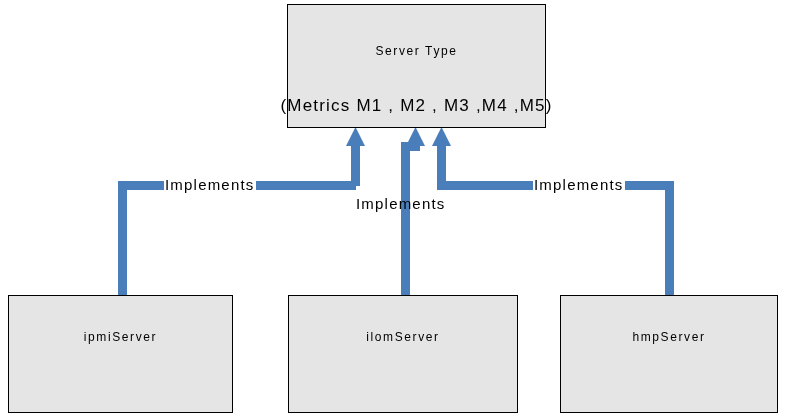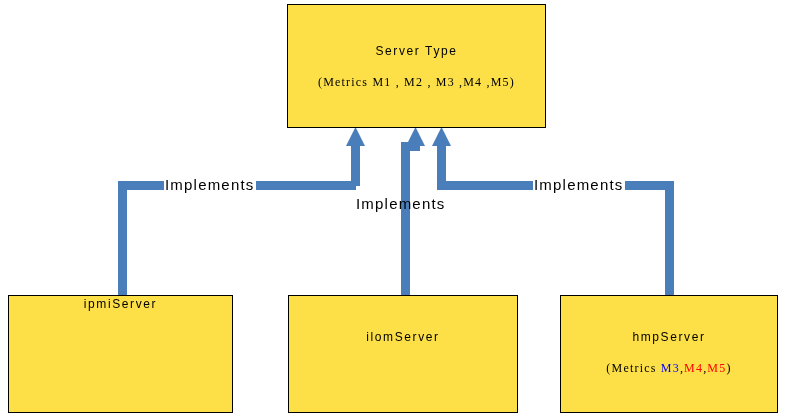--- a/index.html
+++ b/index.html
@@ -19,63 +19,64 @@
     position: absolute;
     left: 0;
     top: 0;
     width: 788px;
     height: 417px;
     pointer-events: none;
   }
   .uml-box {
     position: absolute;
     box-sizing: border-box;
-    background: #fde047;
+    background: #e5e5e5;
     border: 1px solid #000000;
     display: flex;
     flex-direction: column;
     align-items: center;
     justify-content: center;
     z-index: 2;
+    gap: 36px;
   }
   .box-title {
     font-size: 12px;
     color: #000000;
     letter-spacing: 1.6px;
     line-height: 17px;
     white-space: nowrap;
   }
   .box-metrics {
-    font-size: 12px;
+    font-size: 17px;
     color: #000000;
     letter-spacing: 1.2px;
     line-height: 17px;
     white-space: nowrap;
-    margin-top: 14px;
-    font-family: Liberation Serif, serif;
+    margin-top: 1px;
   }
   .m-red  { color: #ff0000; }
   .m-blue { color: #0000ff; }
   .m-black { color: #000000; }
 
   
   #box-server-type {
     left: 287px;
     top: 4px;
     width: 259px;
     height: 124px;
     justify-content: flex-start;
     padding-top: 38px;
   }
   #box-ipmi {
     left: 8px;
     top: 295px;
     width: 225px;
     height: 118px;
     justify-content: flex-start;
+    padding-top: 33px;
   }
   #box-ilom {
     left: 288px;
     top: 295px;
     width: 230px;
     height: 118px;
     justify-content: space-between;
     padding-top: 33px;
   }
   #box-hmp {
@@ -140,22 +141,19 @@
   <div class="uml-box" id="box-ipmi">
     <div class="box-title">ipmiServer</div>
   </div>
 
   <div class="uml-box" id="box-ilom">
     <div class="box-title">ilomServer</div>
   </div>
 
   <div class="uml-box" id="box-hmp">
     <div class="box-title">hmpServer</div>
-    <div class="box-metrics">
-      <span>(Metrics </span><span class="m-blue">M3</span><span>,</span><span class="m-red">M4</span><span>,</span><span class="m-red">M5</span><span>)</span>
-    </div>
   </div>
 
   <div class="edge-label" id="label-implements-left">Implements</div>
   <div class="edge-label" id="label-implements-middle">Implements</div>
   <div class="edge-label" id="label-implements-right">Implements</div>
 
 </div>
 
 </body></html>

